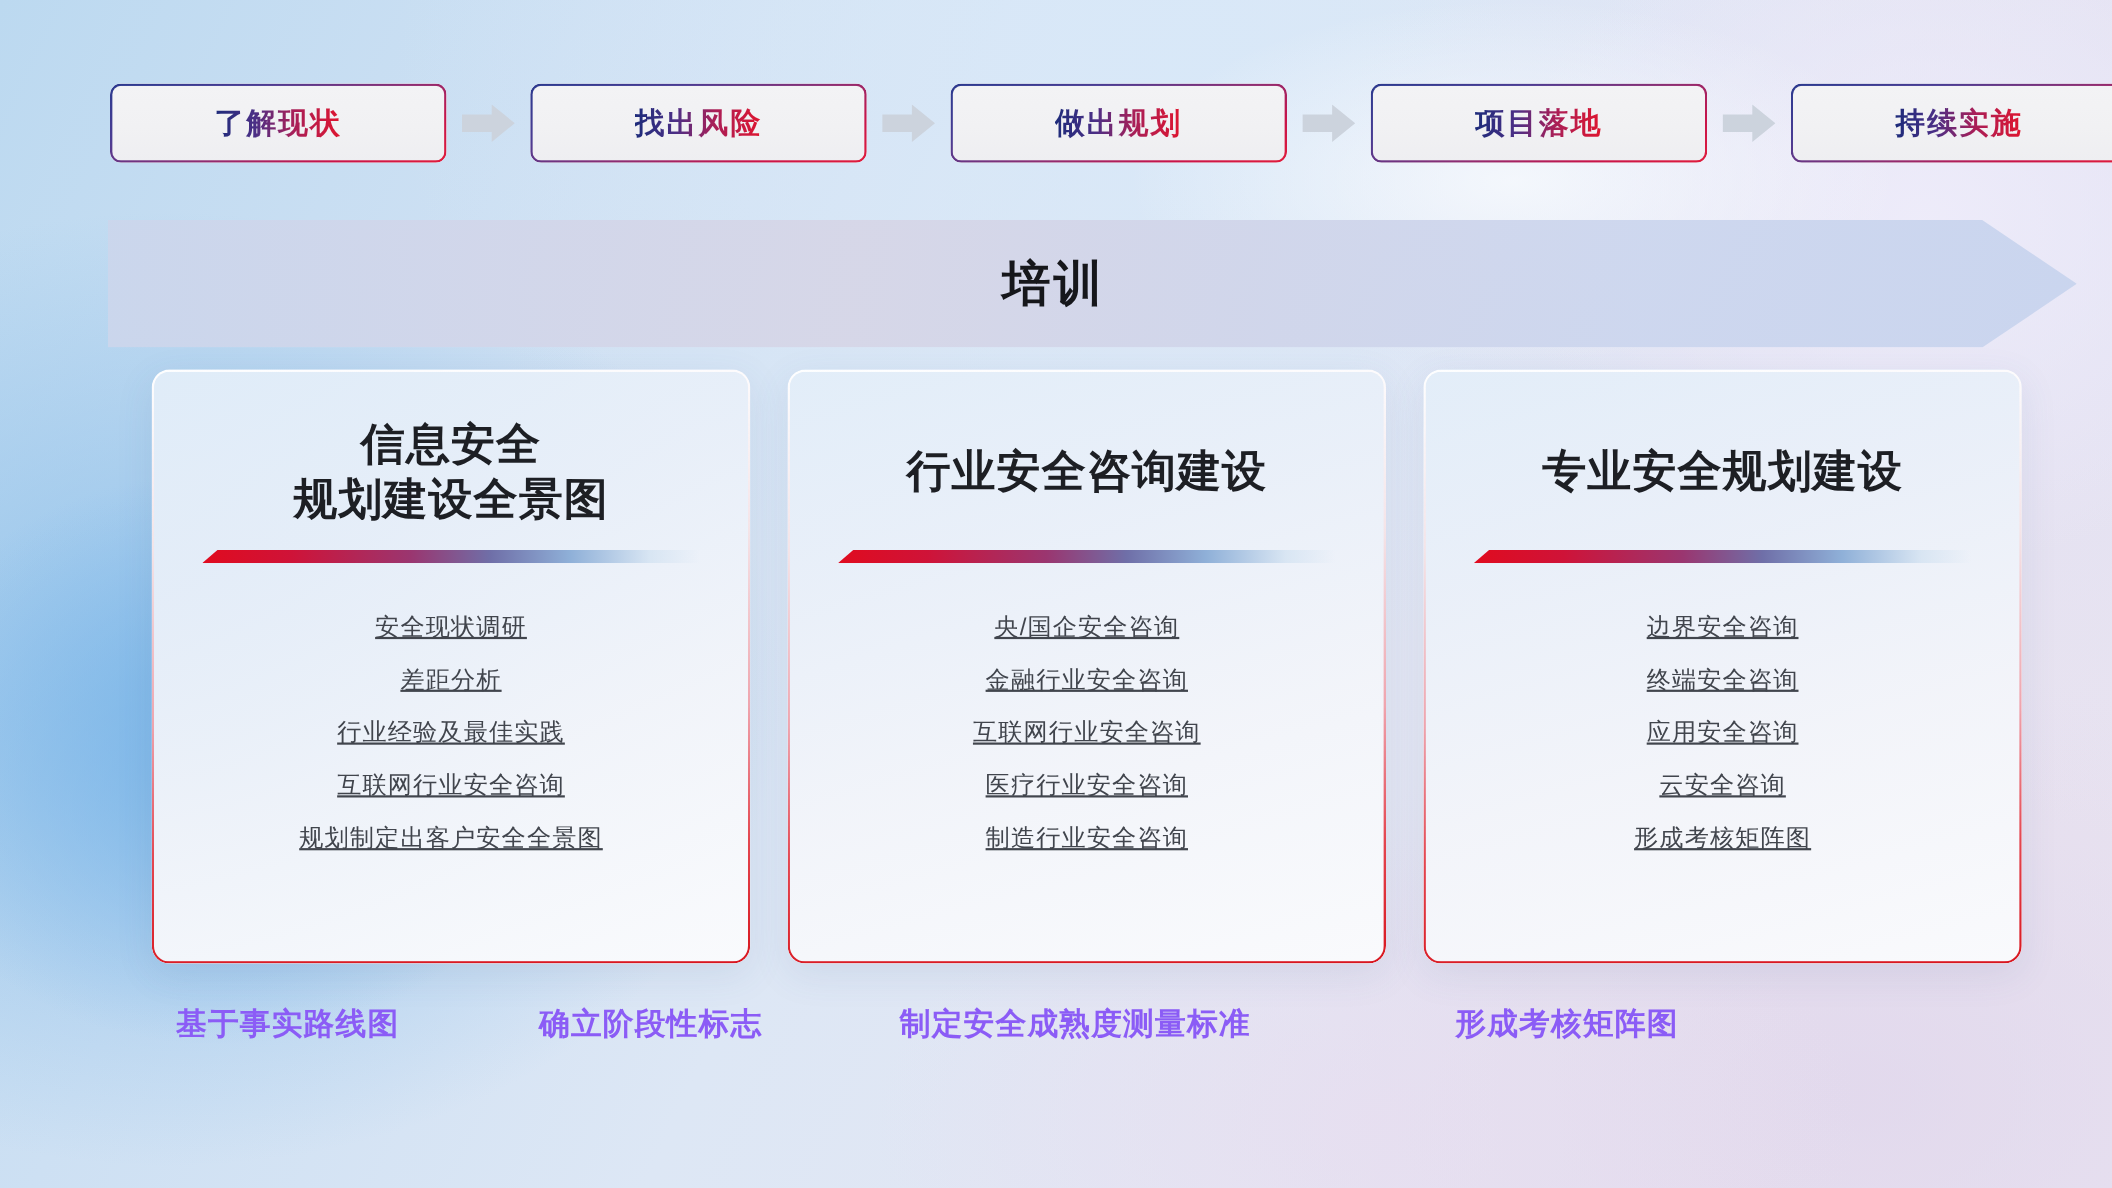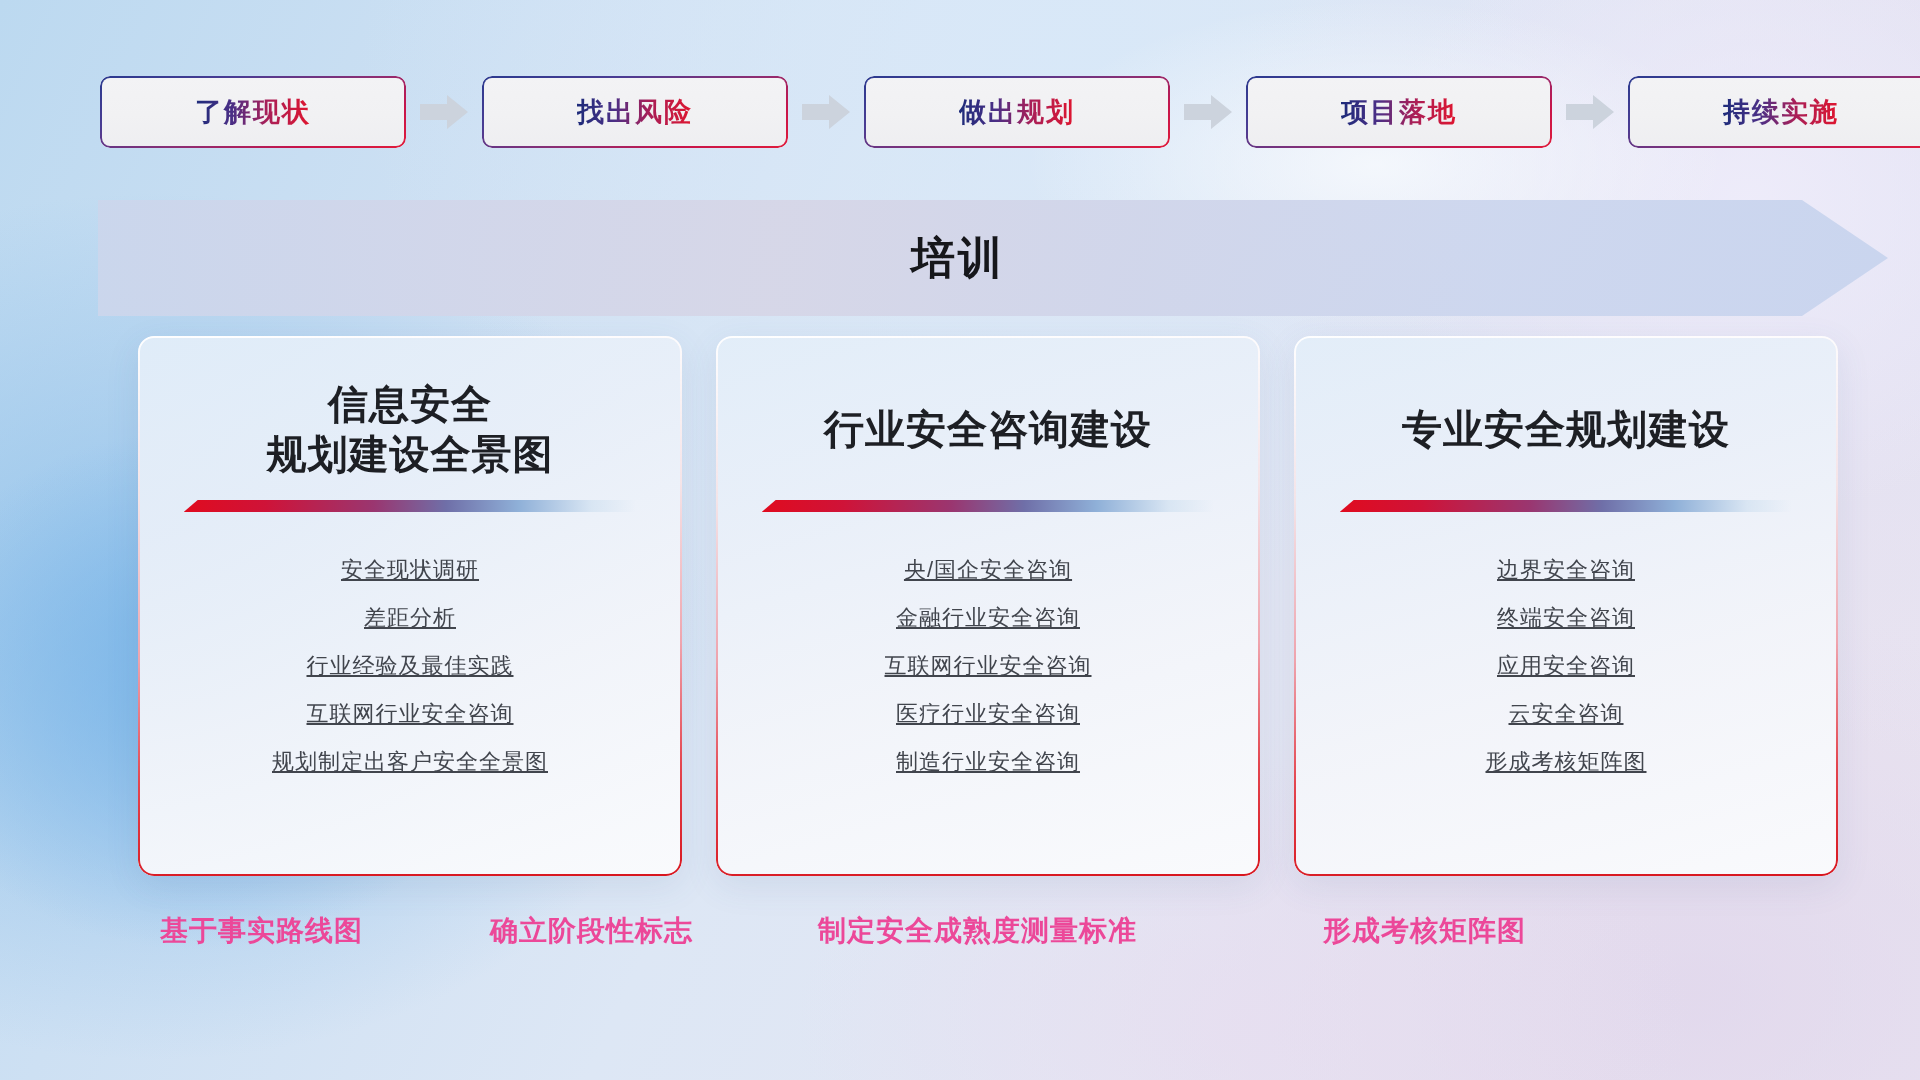--- a/index.html
+++ b/index.html
@@ -222,21 +222,21 @@
   .bottom-labels {
     position: absolute;
     left: 110px; top: 912px;
     width: 1700px; height: 54px;
   }
   .bottom-label {
     position: absolute;
     top: 0;
     font-size: 28px;
     font-weight: 700;
-    color: #ec4899;
+    color: #8b5cf6;
     letter-spacing: 1px;
     white-space: nowrap;
   }
   .bl-0 { left: 22px; }
   .bl-1 { left: 352px; }
   .bl-2 { left: 680px; }
   .bl-3 { left: 1185px; }
 </style>
 </head>
 <body>

